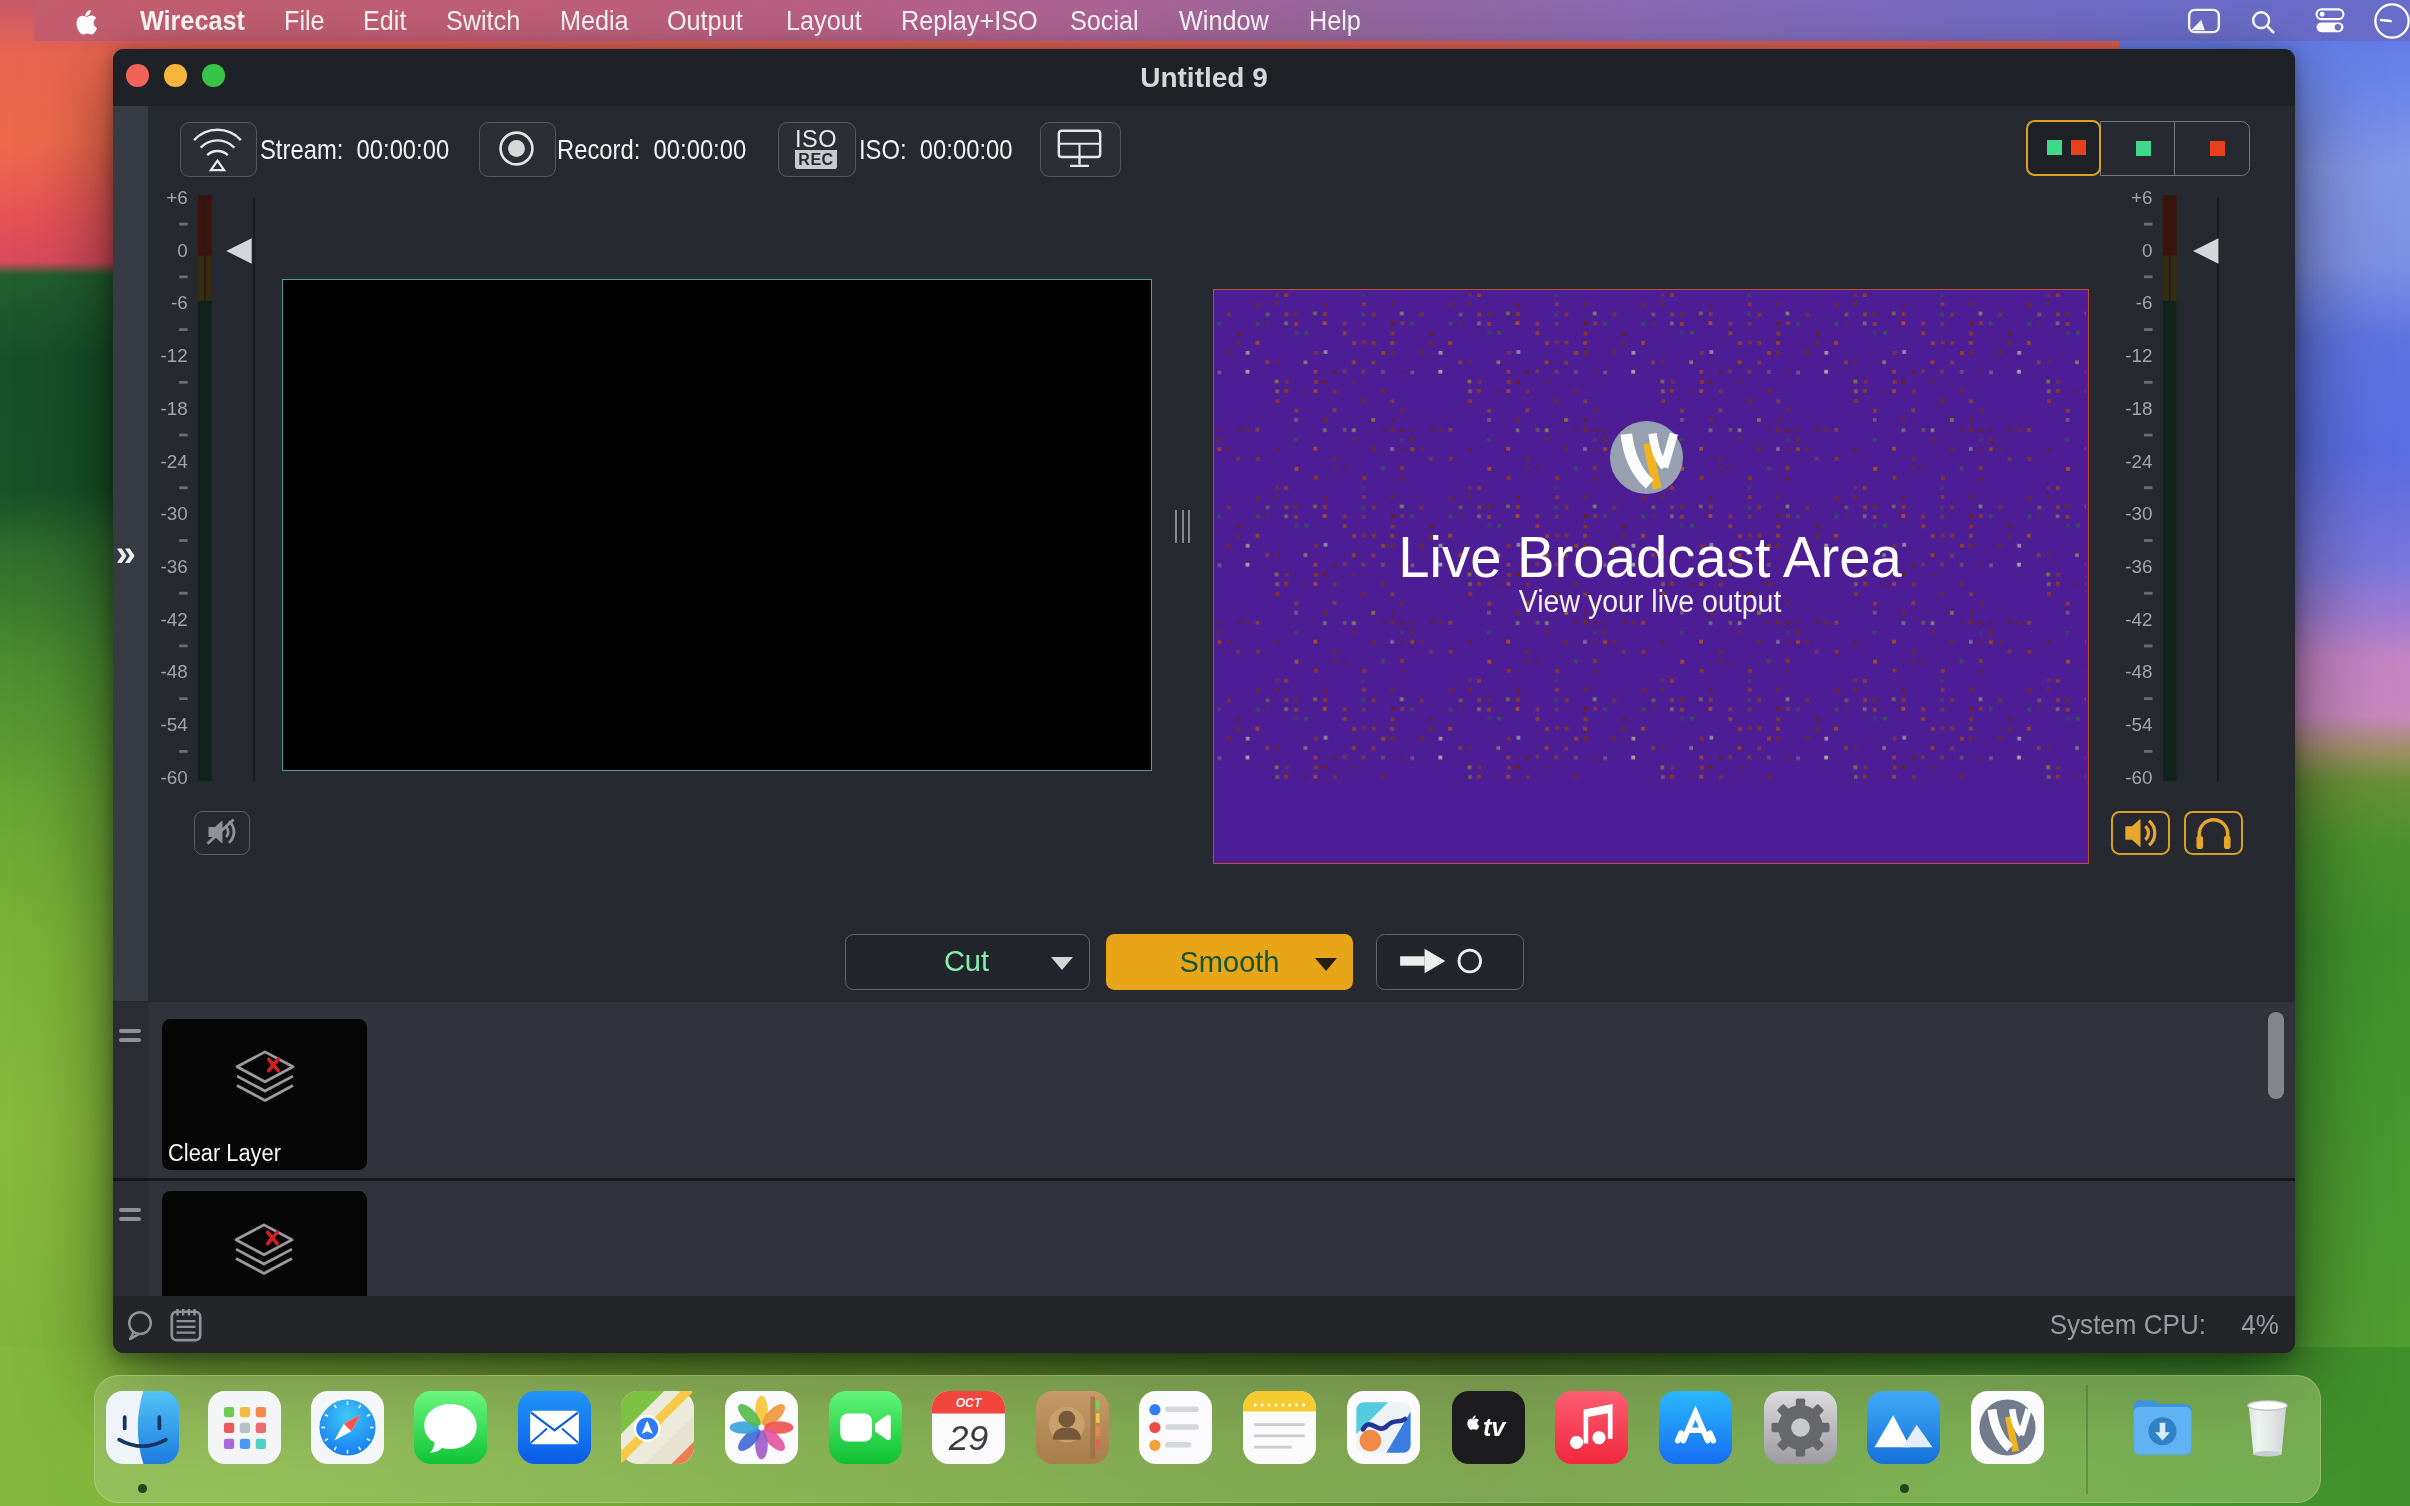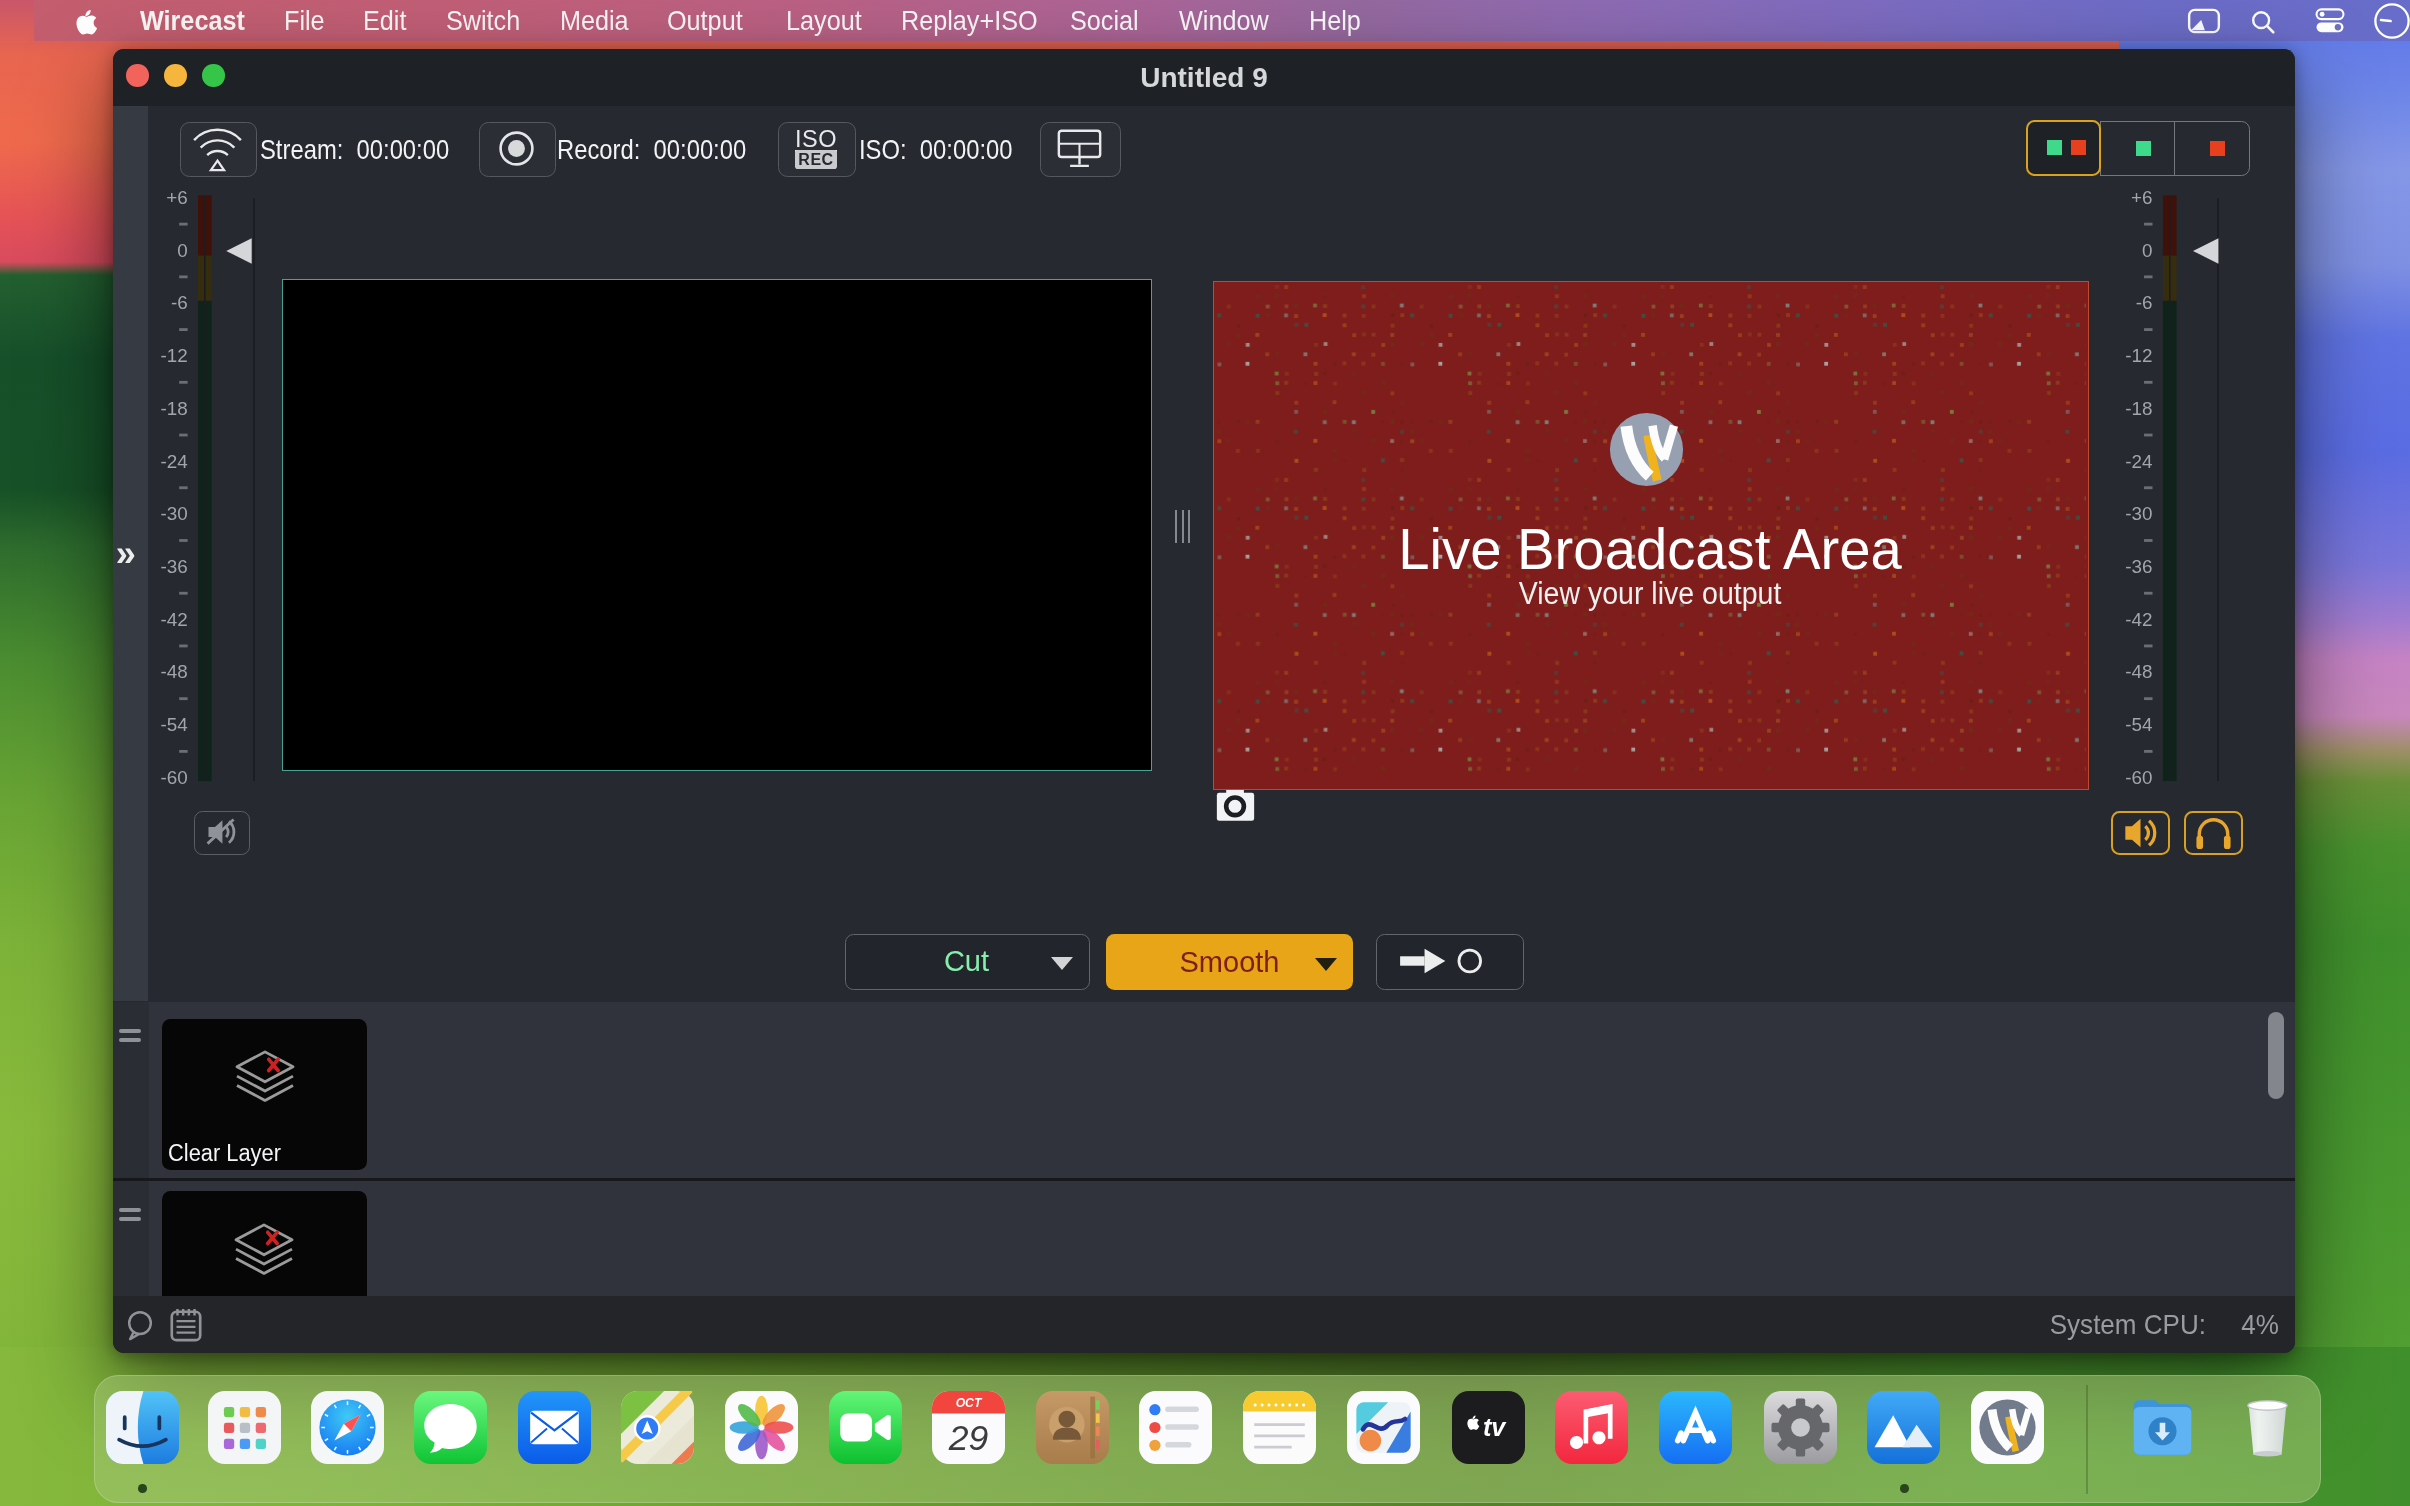--- a/index.html
+++ b/index.html
@@ -24,21 +24,21 @@
   #wtitle { position:absolute; left:0; top:0; width:2182px; height:57px; line-height:57px; text-align:center;
     color:#d6d7d9; font-size:28px; font-weight:700; }
   #sidebar { position:absolute; left:0; top:57px; width:35px; height:895px; background:#363a42; }
   #chev { position:absolute; left:2.8px; top:430px; color:#eceded; font-size:36px; font-weight:700; line-height:36px; }
   .tbtn { position:absolute; top:73px; height:55px; border:1.9px solid #55585f; border-radius:9.4px; background:#2b2e35;margin-left:11px; }
   .tlabel { position:absolute; top:73px; height:55px; line-height:55px; color:#f2f3f4; font-size:28px; transform:scaleX(0.85); transform-origin:0 50%; white-space:nowrap; }
   .seg { position:absolute; top:72px; height:55px; border:1.9px solid #74777e; background:#26292f; }
   #seg1 { border:2.8px solid #dda21b; border-radius:8.5px; background:#1e2126; z-index:2; }
   .sq { position:absolute; top:19px; width:15px; height:15px; }
   #preview { position:absolute; left:169px; top:230px; width:870px; height:492px; border:1.9px solid #4aa390; background:#000; }
-  #live { position:absolute; left:1100px; top:232px; width:876px; height:509px; border:1.9px solid #c04a2e; background:#7f1d1d; overflow:hidden; }
+  #live { position:absolute; left:1100px; top:240px; width:876px; height:575px; border:1.9px solid #c04a2e; background:#4c1d95; overflow:hidden; }
   .spl { position:absolute; width:1.9px; height:33px; background:#85888d; top:461px; }
   #cutbtn { position:absolute; left:732px; top:885px; width:245px; height:56px; border:1.9px solid #62656c; border-radius:8.5px; background:#22252b; }
   #smoothbtn { position:absolute; left:993px; top:885px; width:247px; height:56px; border-radius:8.5px; background:#e7a517; }
   #gobtn { position:absolute; left:1263px; top:885px; width:148px; height:56px; border:1.9px solid #62656c; border-radius:8.5px; background:#22252b; }
   #layers { position:absolute; left:0; top:953px; width:2182px; height:294px; background:#30333c; overflow:hidden; }
   #layers .handlecol { position:absolute; left:0; top:0; width:36px; height:294px; background:#2a2d34; }
   .hline { position:absolute; left:5.6px; width:22.6px; height:3.8px; border-radius:1.9px; background:#8e9196; }
   .thumb { position:absolute; left:49px; width:205px; background:#060607; border-radius:8.5px; }
   #lsep { position:absolute; left:0; top:1129px; width:2182px; height:2.8px; background:#17181c; }
   #scrollbar { position:absolute; left:2155px; top:963px; width:16px; height:87px; border-radius:8.5px; background:rgba(160,163,168,0.75); }
@@ -386,21 +386,21 @@
       </svg>
       <div class="abs" style="left:0; top:234px; width:872px; text-align:center; color:#fff; font-size:58px; line-height:66px; transform:scaleX(0.97); transform-origin:50% 50%;">Live Broadcast Area</div>
       <div class="abs" style="left:0; top:293px; width:872px; text-align:center; color:#f0f0f0; font-size:31px; line-height:38px; transform:scaleX(0.92); transform-origin:50% 50%;">View your live output</div>
     </div>
 
     <div id="cutbtn">
       <div class="abs" style="left:0; top:0; width:241px; height:53px; line-height:53px; text-align:center; color:#86efac; font-size:29px;">Cut</div>
       <div class="abs" style="left:205px; top:21.7px; width:0; height:0; border-left:11.3px solid transparent; border-right:11.3px solid transparent; border-top:13px solid #d2d4d6;"></div>
     </div>
     <div id="smoothbtn">
-      <div class="abs" style="left:0; top:1.9px; width:247px; height:53px; line-height:53px; text-align:center; color:#7f1d1d; font-size:29px;">Smooth</div>
+      <div class="abs" style="left:0; top:1.9px; width:247px; height:53px; line-height:53px; text-align:center; color:#14532d; font-size:29px;">Smooth</div>
       <div class="abs" style="left:209px; top:23.5px; width:0; height:0; border-left:11.3px solid transparent; border-right:11.3px solid transparent; border-top:13px solid #231f10;"></div>
     </div>
     <div id="gobtn">
       <svg class="abs" style="left:21px; top:10.4px;" width="104" height="32" viewBox="0 0 110 34">
         <rect x="2" y="12" width="26" height="10" fill="#eceded"></rect>
         <path d="M28 4 L50 17 L28 30 Z" fill="#eceded"></path>
         <circle cx="76" cy="17" r="11.5" fill="none" stroke="#eceded" stroke-width="3"></circle>
       </svg>
     </div>
 

